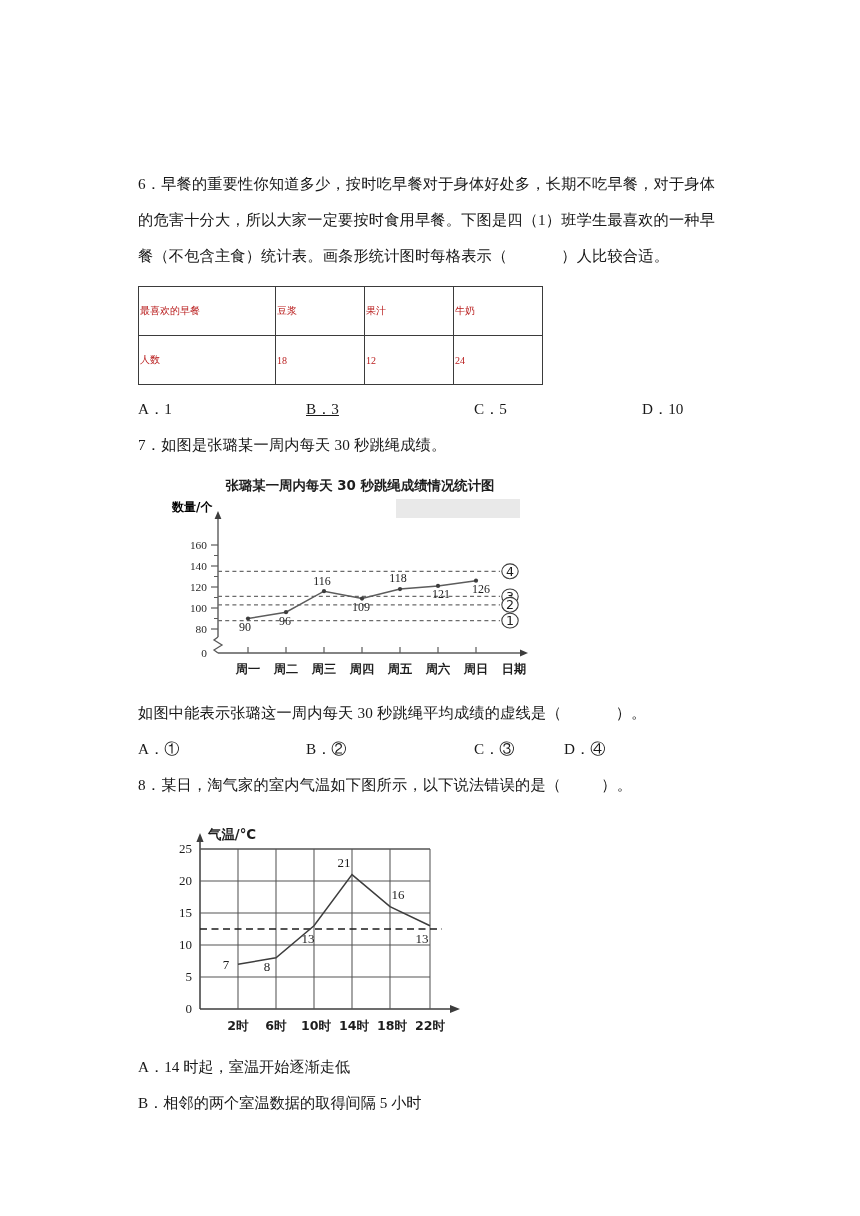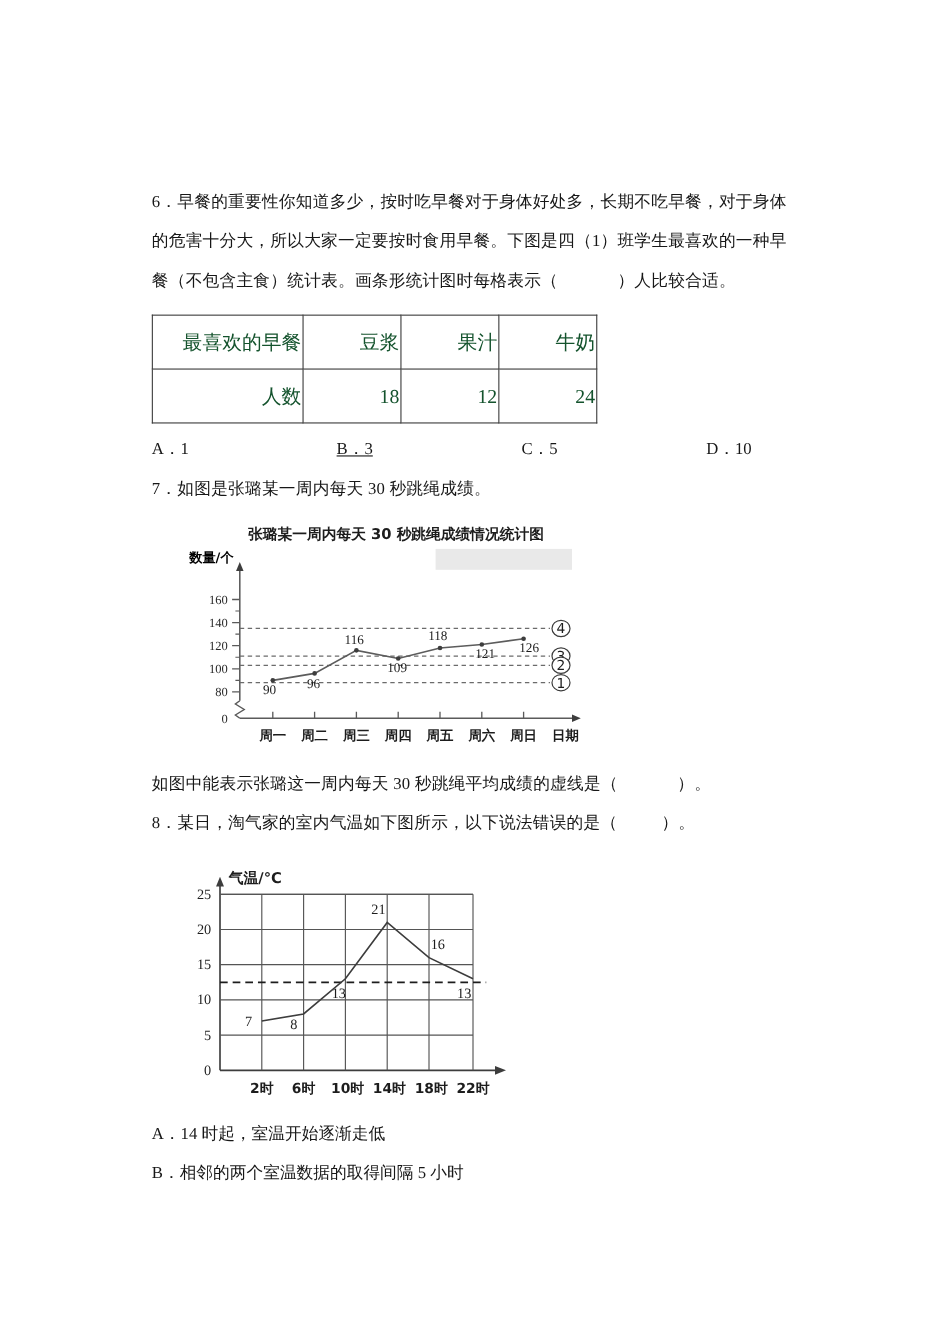--- a/index.html
+++ b/index.html
@@ -63,25 +63,25 @@
   }
 
   
   .tbl-wrap { margin: 12px 0 6px 0; }
   table.data-tbl {
     border-collapse: collapse;
     table-layout: fixed;
   }
   table.data-tbl td {
     border: 1.1px solid #3b3b3b;
-    text-align: right;
+    text-align: left;
     vertical-align: middle;
-    font-size: 18px;
+    font-size: 10px;
     height: 46px;
-    color: #14532d;
+    color: #b91c1c;
   }
   table.data-tbl td.c0 { width: 134px; }
   table.data-tbl td.c1,
   table.data-tbl td.c2,
   table.data-tbl td.c3 { width: 86px; }
 
   
   .chart1-wrap {
     position: relative;
     width: 380px;
@@ -309,20 +309,26 @@
             <text class="c1-xlab" x="230" y="196" text-anchor="middle">周五</text>
             <text class="c1-xlab" x="268" y="196" text-anchor="middle">周六</text>
             <text class="c1-xlab" x="306" y="196" text-anchor="middle">周日</text>
             <text class="c1-xlab" x="344" y="196" text-anchor="middle">日期</text>
           </g>
         </svg>
       </div>
 
       <div class="q-line"><span>如图中能表示张璐这一周内每天 30 秒跳绳平均成绩的虚线是（</span><span class="blank-gap"></span><span>）。</span></div>
 
+      <div class="opts q7">
+        <span class="opt">A．①</span>
+        <span class="opt">B．②</span>
+        <span class="opt">C．③</span>
+        <span class="opt">D．④</span>
+      </div>
     </div>
 
     <div class="q-block">
       <div class="q-line"><span>8．某日，淘气家的室内气温如下图所示，以下说法错误的是（</span><span class="blank-gap-sm"></span><span>）。</span></div>
 
       <div class="chart2-wrap">
         <svg class="chart2-svg" width="344" height="222" viewBox="0 0 344 222">
 
           <line x1="48" y1="22" x2="48" y2="190" stroke="#3d3d3d" stroke-width="1.5"></line>
           <polygon points="48,14 44.4,23 51.6,23" fill="#3d3d3d"></polygon>

